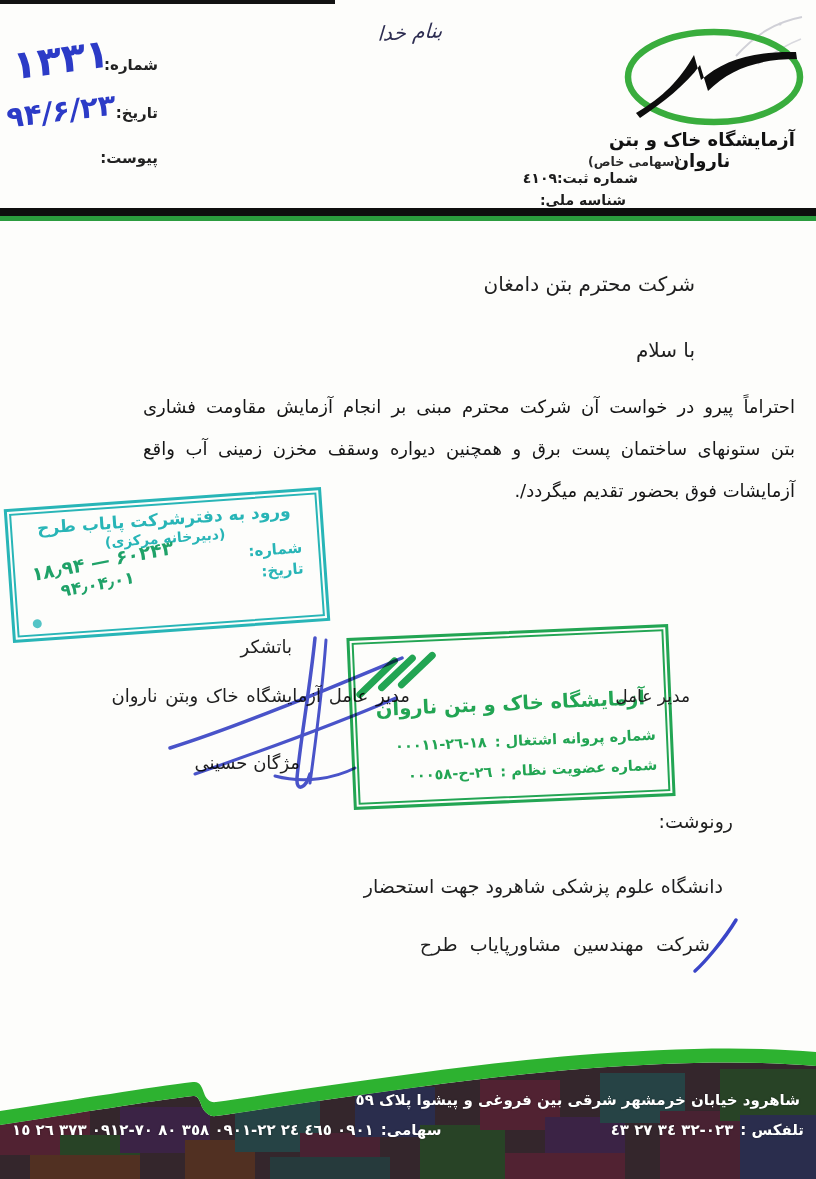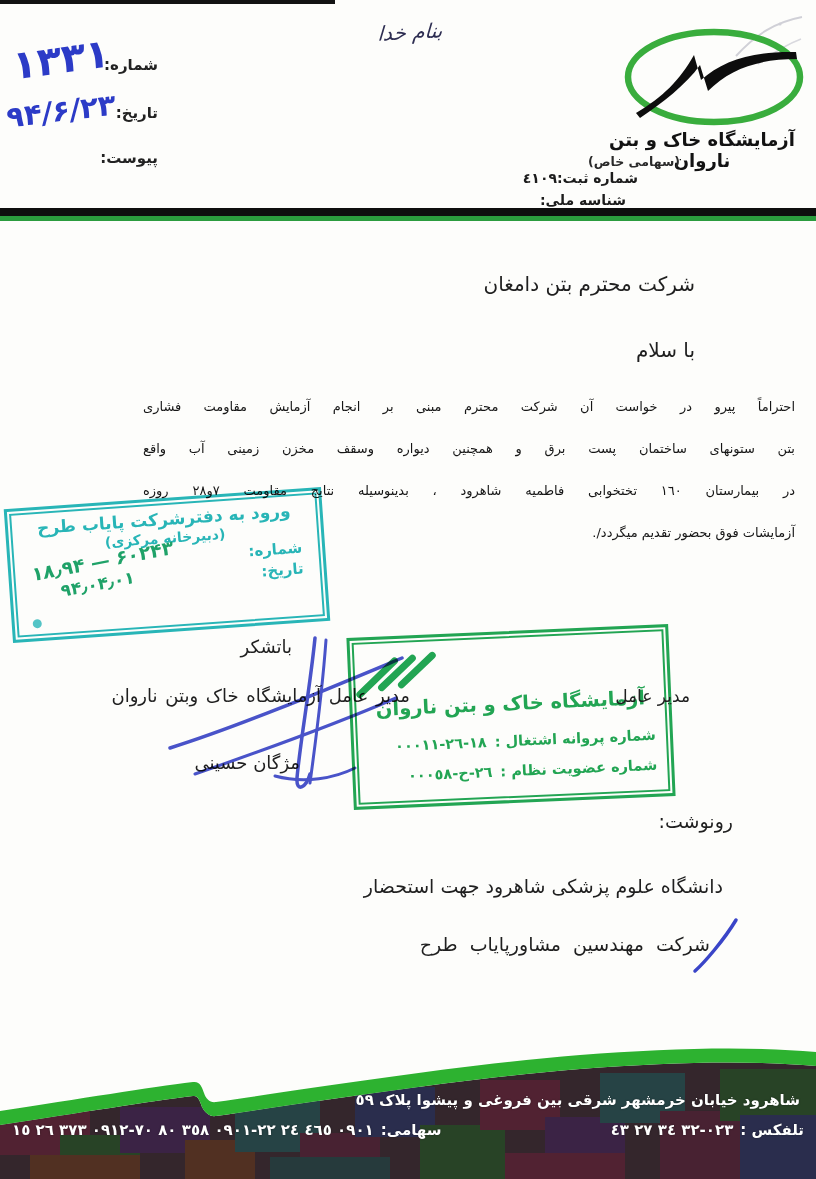--- a/index.html
+++ b/index.html
@@ -31,21 +31,21 @@
   .company-type { left:588px; top:154px; width:228px; text-align:left;
     font-size:12.5px; font-weight:bold; color:#2a2a2a; }
   .reg-line   { right:178px; top:170px; font-size:14px; font-weight:bold; }
   .natid-line { right:190px; top:192px; font-size:14px; font-weight:bold; }
   .rule { left:0; top:208px; width:816px; height:13px;
     background:linear-gradient(#0e0e0e 0 62%, #2b9c3e 62% 100%); }
 
   
   .recipient  { right:121px; top:272px; font-size:20px; }
   .salutation { right:121px; top:338px; font-size:20px; }
-  .paragraph { left:143px; top:386px; width:652px; font-size:13px; color:#161616; }
+  .paragraph { left:143px; top:386px; width:652px; font-size:18px; color:#161616; }
   .paragraph .ln { height:42px; line-height:42px; text-align:justify; text-align-last:justify; }
   .paragraph .ln.last { text-align:right; text-align-last:right; }
 
   
   .stamp1 { left:8px; top:498px; width:318px; height:134px;
     border:3px solid #1cb3b6; transform:rotate(-4deg); color:#1cb3b6;
     mix-blend-mode:multiply; opacity:.95; }
   .stamp1-inner { position:absolute; inset:2px; border:2px solid #1cb3b6; padding-top:4px; }
   .stamp1 .t1 { text-align:center; font-size:17px; font-weight:bold; }
   .stamp1 .t2 { text-align:center; font-size:14px; font-weight:bold; margin-top:1px; }
@@ -127,21 +127,20 @@
   <div class="abs natid-line">شناسه ملی:</div>
 
   <div class="abs rule"></div>
 
   <div class="abs typed recipient">شرکت محترم بتن دامغان</div>
   <div class="abs typed salutation">با سلام</div>
 
   <div class="abs typed paragraph">
     <div class="ln">احتراماً پیرو در خواست آن شرکت محترم مبنی بر انجام آزمایش مقاومت فشاری</div>
     <div class="ln">بتن ستونهای ساختمان پست برق و همچنین دیواره وسقف مخزن زمینی آب واقع</div>
-    <div class="ln">در بیمارستان ١٦٠ تختخوابی فاطمیه شاهرود ، بدینوسیله نتایج مقاومت ٧و٢٨ روزه</div>
     <div class="ln last">آزمایشات فوق بحضور تقدیم میگردد/.</div>
   </div>
 
   <div class="abs stamp1">
     <div class="stamp1-inner">
       <div class="t1">ورود به دفترشرکت پایاب طرح</div>
       <div class="t2">(دبیرخانه مرکزی)</div>
       <div class="row">
         <span>شماره:</span>
         <span class="hw-val v1 ltr">۱۸٫۹۴ — ۶۰۲۴۳</span>

